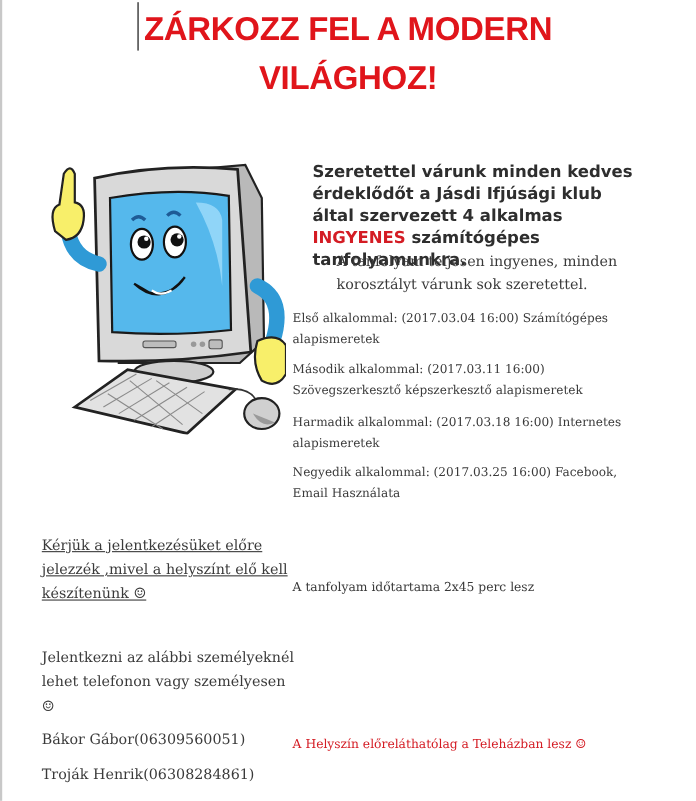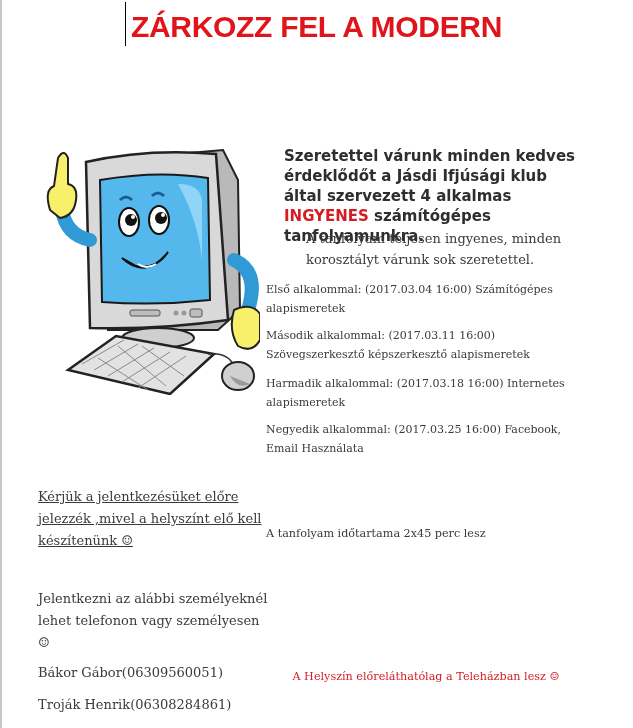--- a/index.html
+++ b/index.html
@@ -51,20 +51,21 @@
     }
     .right-note.red { color: #d41c24; }
   </style>
 </head>
 <body>
 
 <div class="page-border"></div>
 
 <div class="title">
   <div>ZÁRKOZZ FEL A MODERN</div>
+  <div>VILÁGHOZ!</div>
 </div>
 <div class="caret"></div>
 
 <div class="illustration">
   <svg width="222" height="255" viewBox="0 0 222 255" xmlns="http://www.w3.org/2000/svg">
 
     <path d="M70 20 L185 10 L200 40 L202 170 L180 190 L70 190 Z" fill="#b9b9b9" stroke="#222" stroke-width="2"></path>
 
     <path d="M48 22 Q110 8 178 14 L190 180 Q120 190 52 188 Z" fill="#d9d9d9" stroke="#222" stroke-width="2.5"></path>
 
@@ -126,13 +127,13 @@
 <div class="session" style="top:326px;">Második alkalommal: (2017.03.11 16:00) Szövegszerkesztő képszerkesztő alapismeretek</div>
 <div class="session" style="top:374px;">Harmadik alkalommal: (2017.03.18 16:00) Internetes alapismeretek</div>
 <div class="session" style="top:420px;">Negyedik alkalommal: (2017.03.25 16:00) Facebook, Email Használata</div>
 
 <div class="left-para" style="top:486px;text-decoration:underline;">Kérjük a jelentkezésüket előre jelezzék ,mivel a helyszínt elő kell készítenünk ☺</div>
 <div class="left-para" style="top:588px;">Jelentkezni az alábbi személyeknél lehet telefonon vagy személyesen ☺</div>
 <div class="left-para" style="top:662px;">Bákor Gábor(06309560051)</div>
 <div class="left-para" style="top:694px;">Troják Henrik(06308284861)</div>
 
 <div class="right-note" style="top:525px;">A tanfolyam időtartama 2x45 perc lesz</div>
-<div class="right-note red" style="top:668px;text-align:center;">A Helyszín előreláthatólag a Teleházban lesz ☺</div>
+<div class="right-note red" style="top:668px;">A Helyszín előreláthatólag a Teleházban lesz ☺</div>
 
 </body></html>

